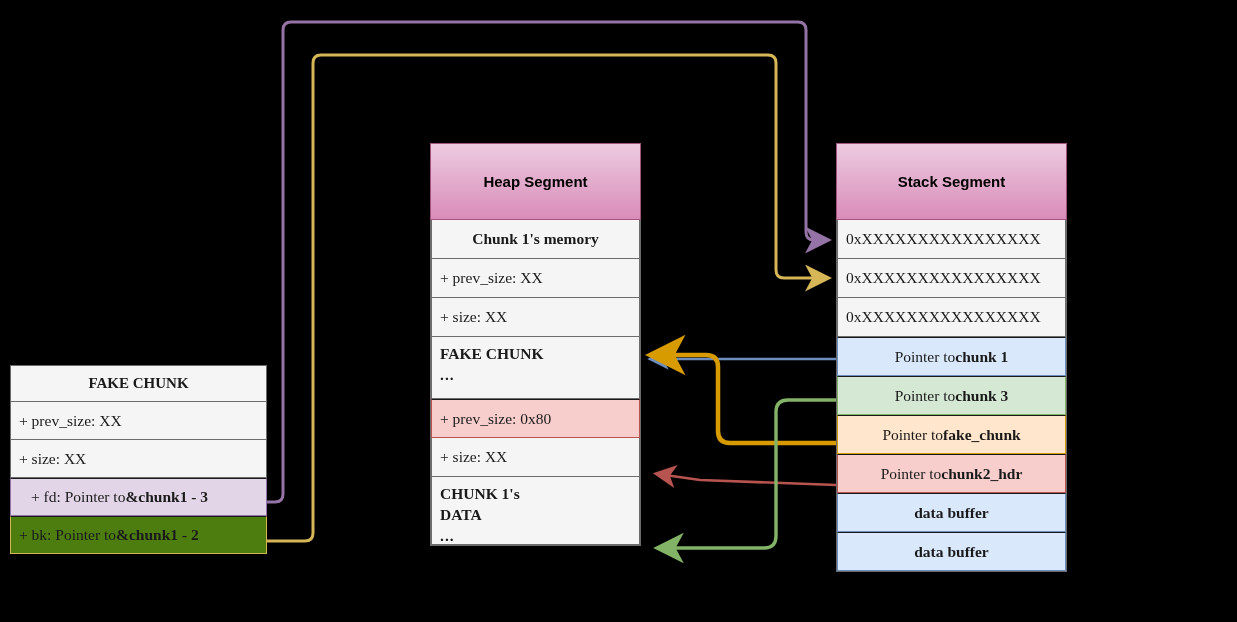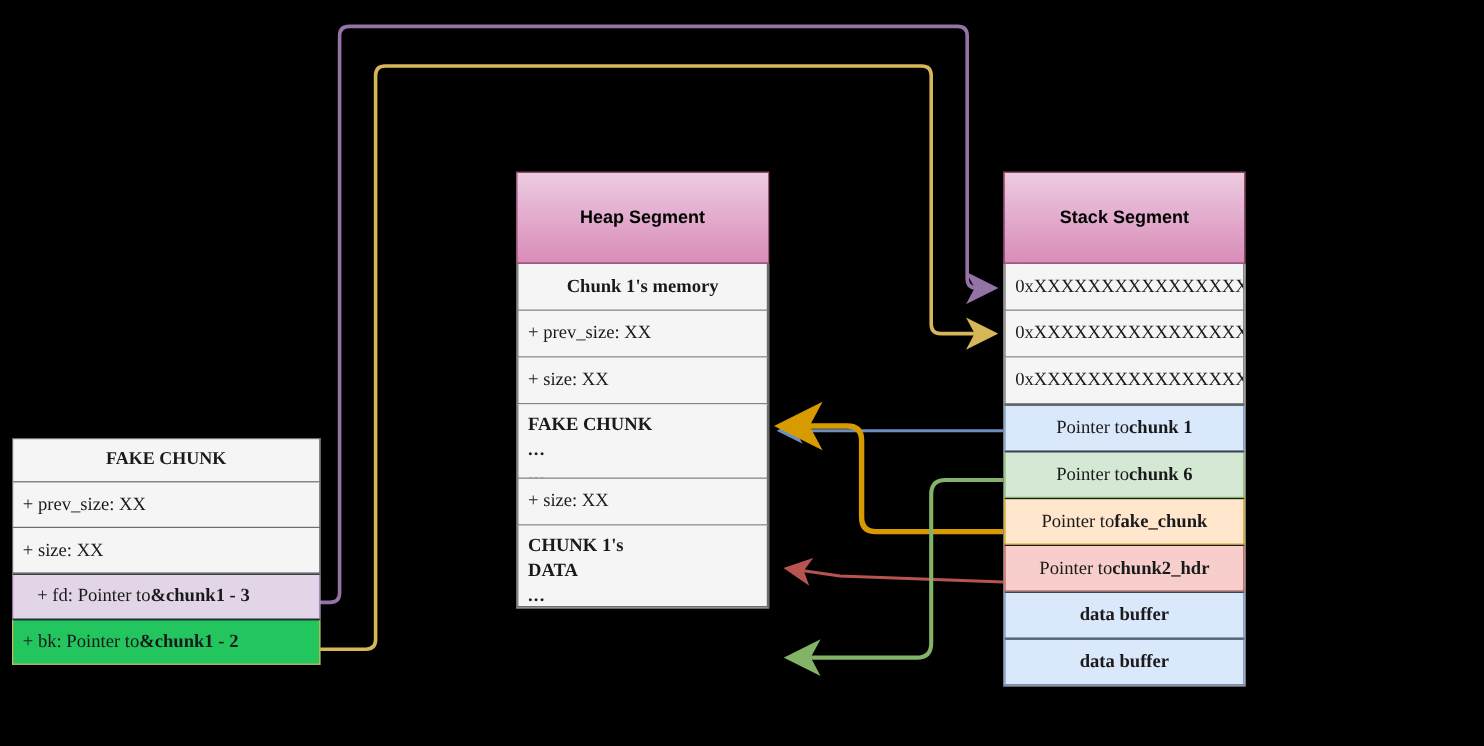--- a/index.html
+++ b/index.html
@@ -75,34 +75,34 @@
     font-weight: bold;
   }
   .row .ell { font-weight: bold; letter-spacing: 1px; }
 
   
   .c-blue   { background: #dae8fc; border-color: #6c8ebf; }
   .c-green  { background: #d5e8d4; border-color: #82b366; }
   .c-orange { background: #ffe6cc; border-color: #d79b00; }
   .c-red    { background: #f8cecc; border-color: #b85450; }
   .c-purple { background: #e1d5e7; border-color: #9673a6; padding-left: 20px; }
-  .c-yellow { background: #22c55e; border-color: #d6b656; }
+  .c-yellow { background: #4d7c0f; border-color: #d6b656; }
 
   .c-blue, .c-green, .c-orange, .c-red, .c-purple, .c-yellow { border-top: 1px solid; }
 
   
   #fake-chunk { left: 10px; top: 365px; width: 257px; }
   #fake-chunk .row { height: 38px; }
   #fake-chunk .hdr {
     height: 37px; justify-content: center; font-weight: bold; font-size: 15px;
     border: 1px solid #6c6c6c;
   }
 
   #heap-segment { left: 430px; top: 143px; width: 211px; border: none; background: none; }
-  #stack-segment { left: 836px; top: 143px; width: 202px; border: none; background: none; }
+  #stack-segment { left: 836px; top: 143px; width: 231px; border: none; background: none; }
 
   .seg-body { border: 1px solid #6c6c6c; border-top: none; background: #f5f5f5; }
   .seg-body .row:first-child { border-top: none; }
 </style>
 </head>
 <body>
 
 <div id="canvas">
 
   <svg class="wires" viewBox="0 0 1237 622">
@@ -168,20 +168,23 @@
         <span>+ prev_size: XX</span>
       </div>
       <div class="row">
         <span>+ size: XX</span>
       </div>
       <div class="row tall3">
         <span>FAKE CHUNK</span>
         <span class="ell">...</span>
         <span class="ell">...</span>
       </div>
+      <div class="row c-red">
+        <span>+ prev_size: 0x80</span>
+      </div>
       <div class="row">
         <span>+ size: XX</span>
       </div>
       <div class="row tall3" style="height:68px;">
         <span>CHUNK 1's</span>
         <span>DATA</span>
         <span class="ell">...</span>
       </div>
     </div>
   </div>
@@ -197,21 +200,21 @@
       </div>
       <div class="row">
         <span>0xXXXXXXXXXXXXXXXX</span>
       </div>
       <div class="row center c-blue">
         <span>Pointer to </span>
           <b>chunk 1</b>
       </div>
       <div class="row center c-green">
         <span>Pointer to </span>
-          <b>chunk 6</b>
+          <b>chunk 3</b>
       </div>
       <div class="row center c-orange">
         <span>Pointer to </span>
           <b>fake_chunk</b>
       </div>
       <div class="row center c-red">
         <span>Pointer to </span>
           <b>chunk2_hdr</b>
       </div>
       <div class="row center bold c-blue">

